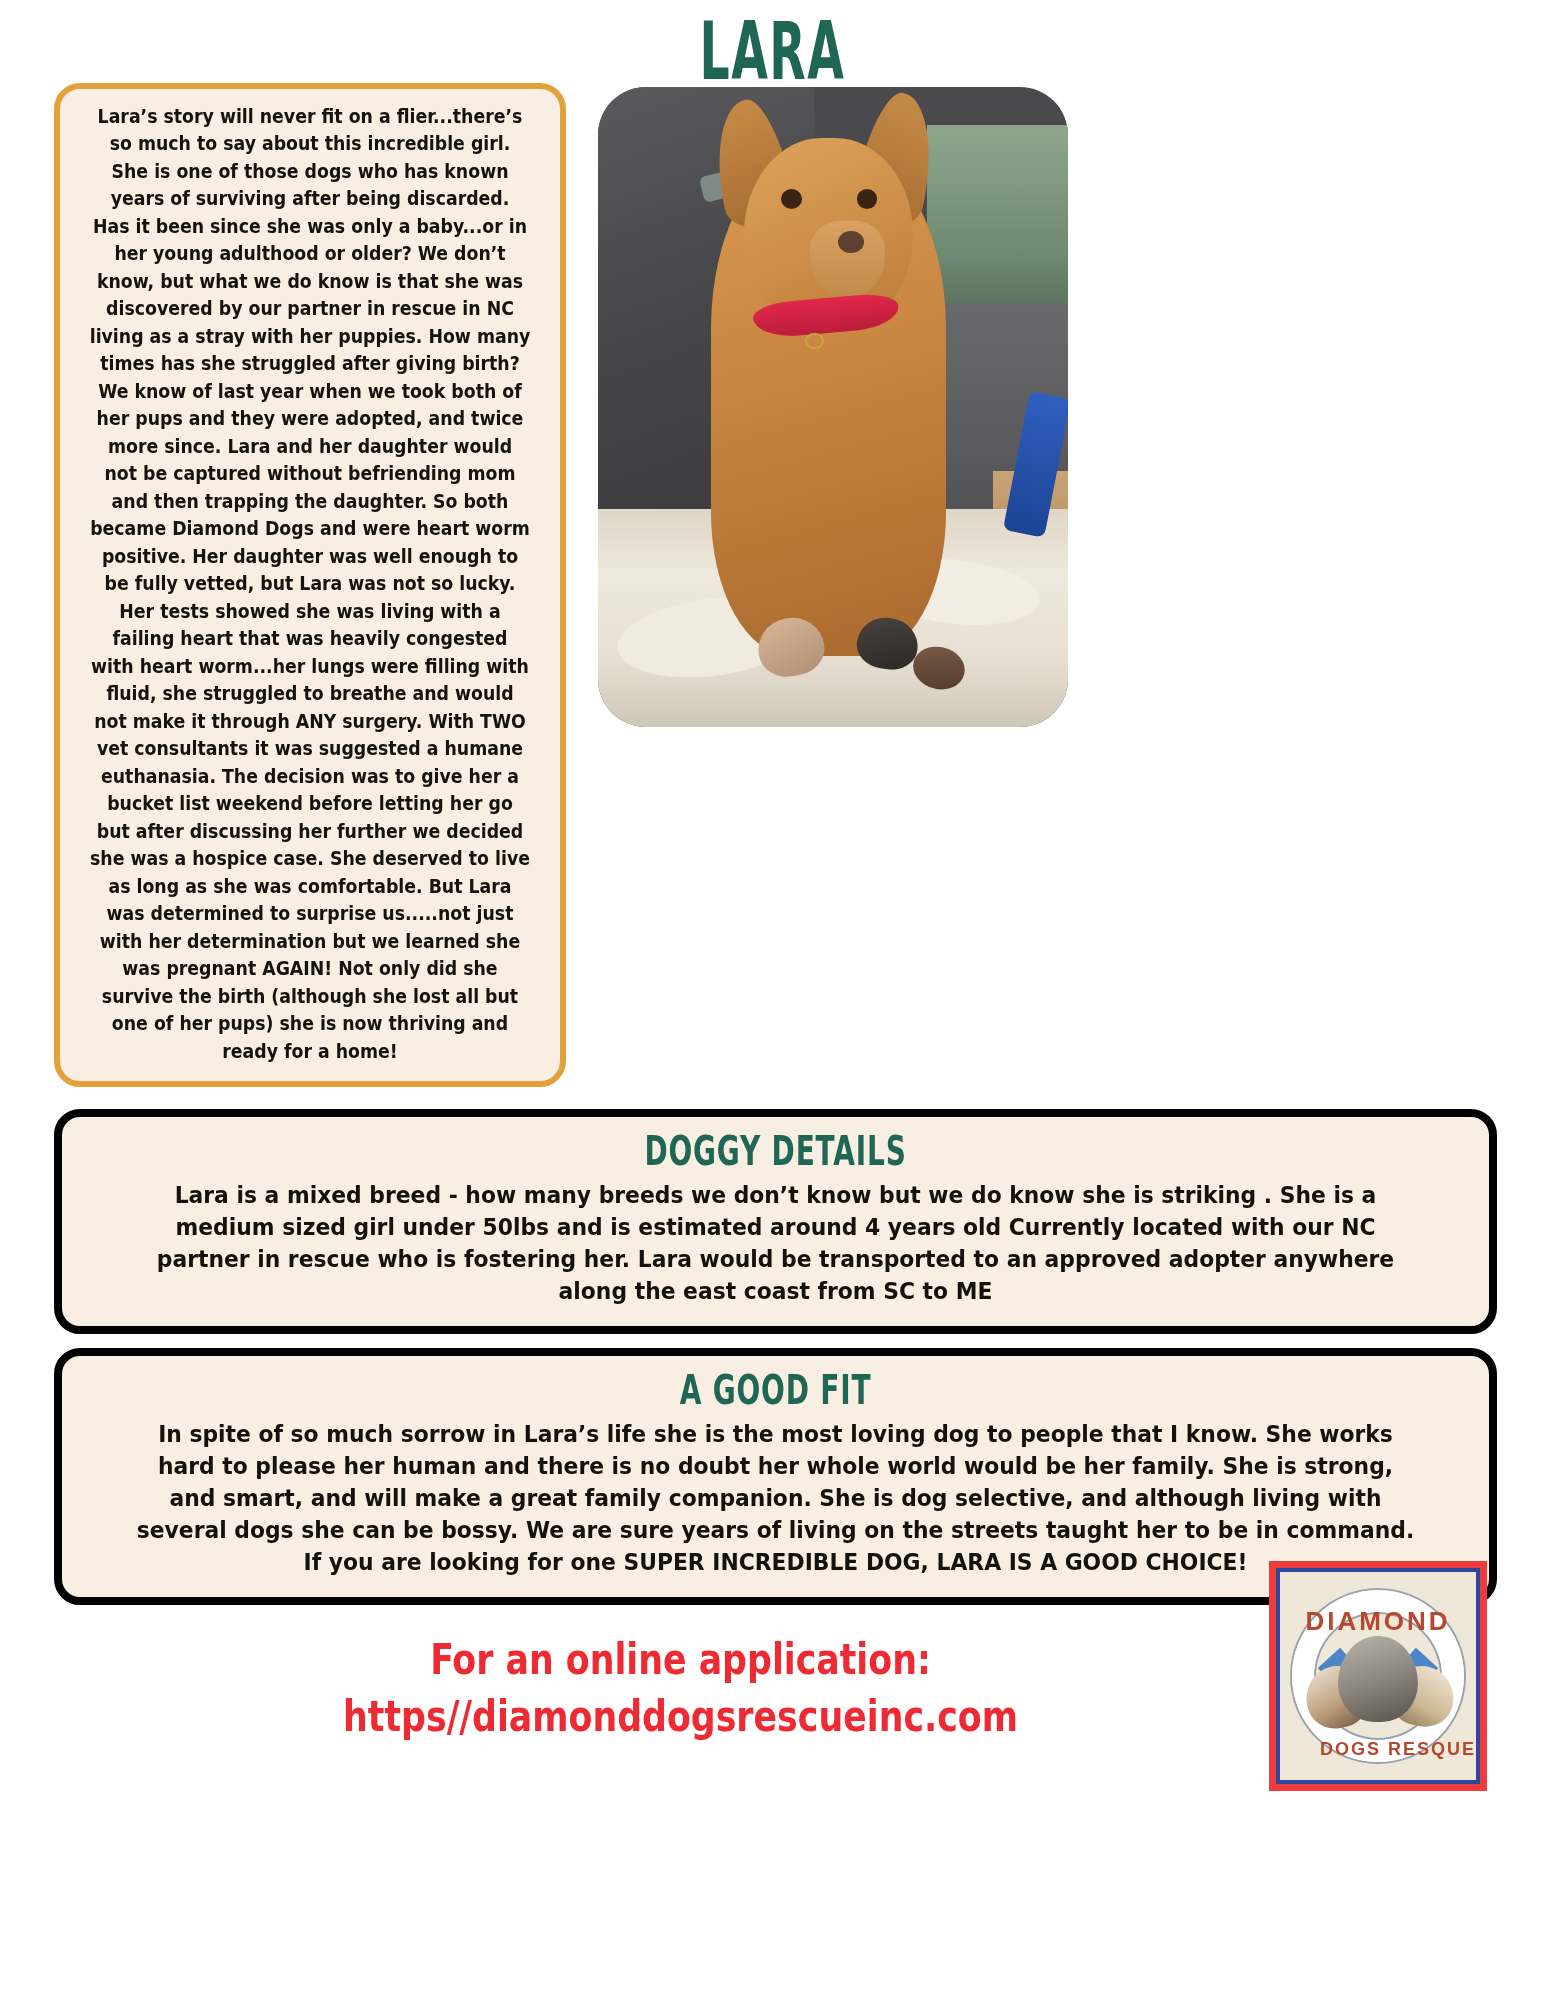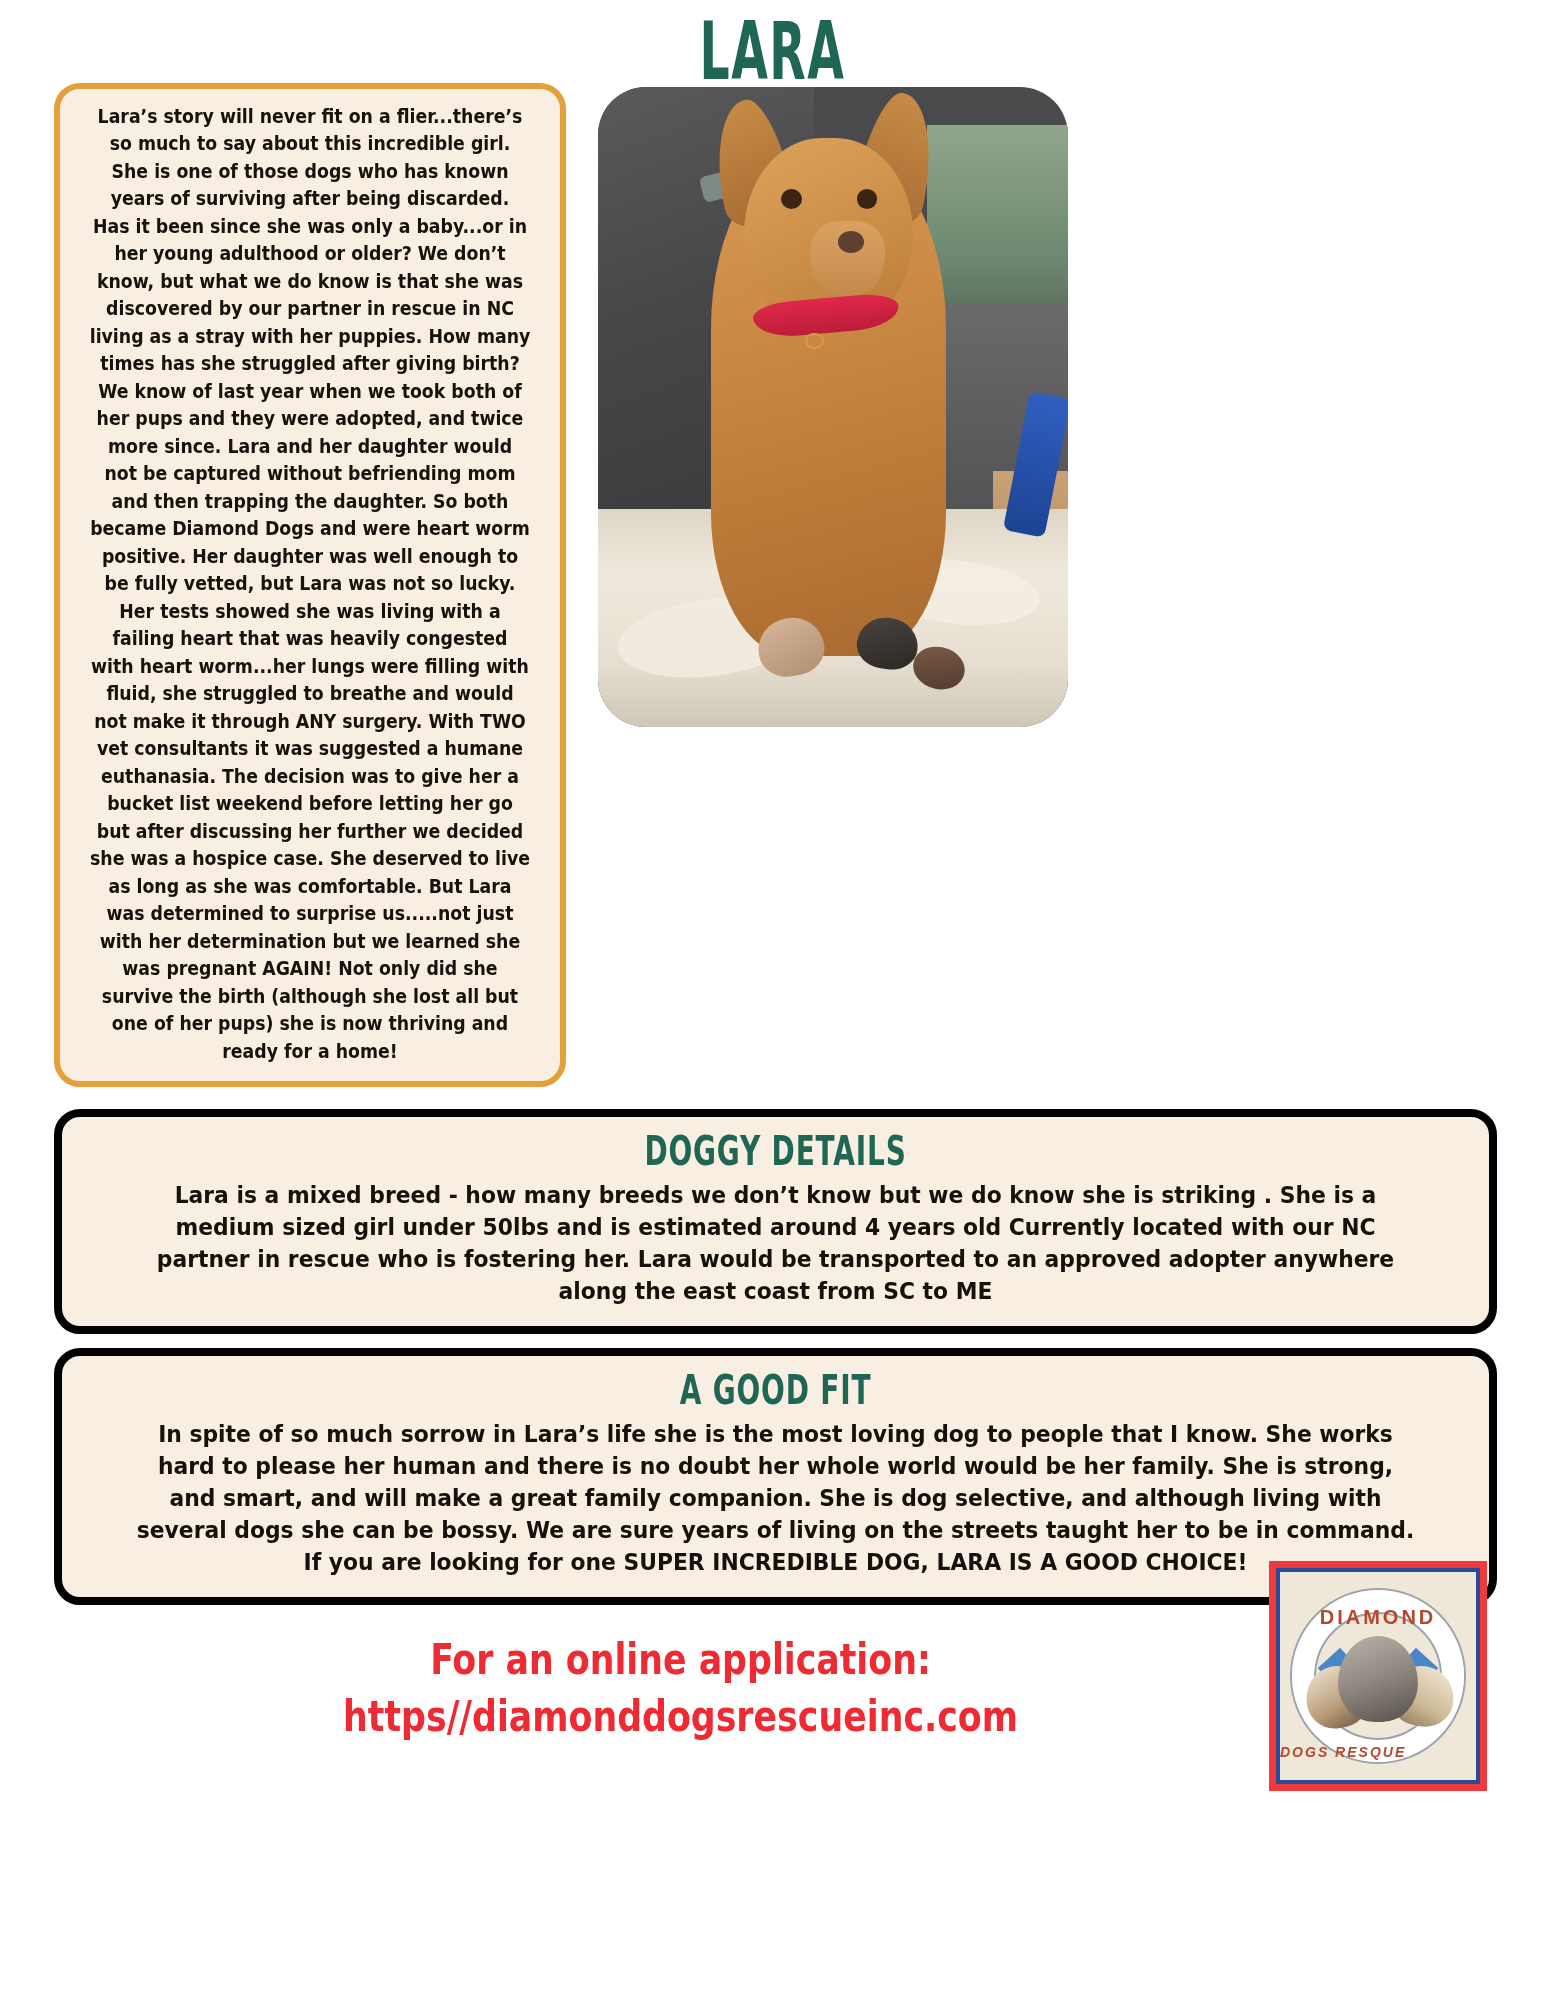--- a/index.html
+++ b/index.html
@@ -259,34 +259,33 @@
   .seg-tl { left: 10px; top: 42px; transform: rotate(-42deg); }
   .seg-tr { right: 10px; top: 42px; transform: rotate(42deg); }
   .seg-bl { left: 10px; bottom: 42px; transform: rotate(42deg); }
   .seg-br { right: 10px; bottom: 42px; transform: rotate(-42deg); }
   .logo-top-text {
     position: absolute; left: 0; right: 0; top: 34px;
     text-align: center;
     color: #b5492f;
     font-family: "Liberation Sans", sans-serif;
     font-weight: bold;
-    font-size: 20px;
+    font-size: 26px;
     letter-spacing: 3px;
     z-index: 5;
   }
   .logo-bottom-text {
     position: absolute; left: 0; right: 0; bottom: 20px;
-    text-align: left;
+    text-align: right;
     color: #b5492f;
     font-family: "Liberation Sans", sans-serif;
     font-weight: bold;
-    font-size: 14px;
+    font-size: 18px;
     letter-spacing: 2px;
     z-index: 5;
-    font-style: italic;
   }
   .logo-dog {
     position: absolute; border-radius: 50% 50% 45% 45% / 55% 55% 45% 45%;
     z-index: 3;
   }
   .dog-a {
     left: 26px; bottom: 52px; width: 62px; height: 62px;
     background: linear-gradient(160deg,#f0e6d6 0%, #b99c78 60%, #6d5642 100%);
     transform: rotate(-12deg);
   }

